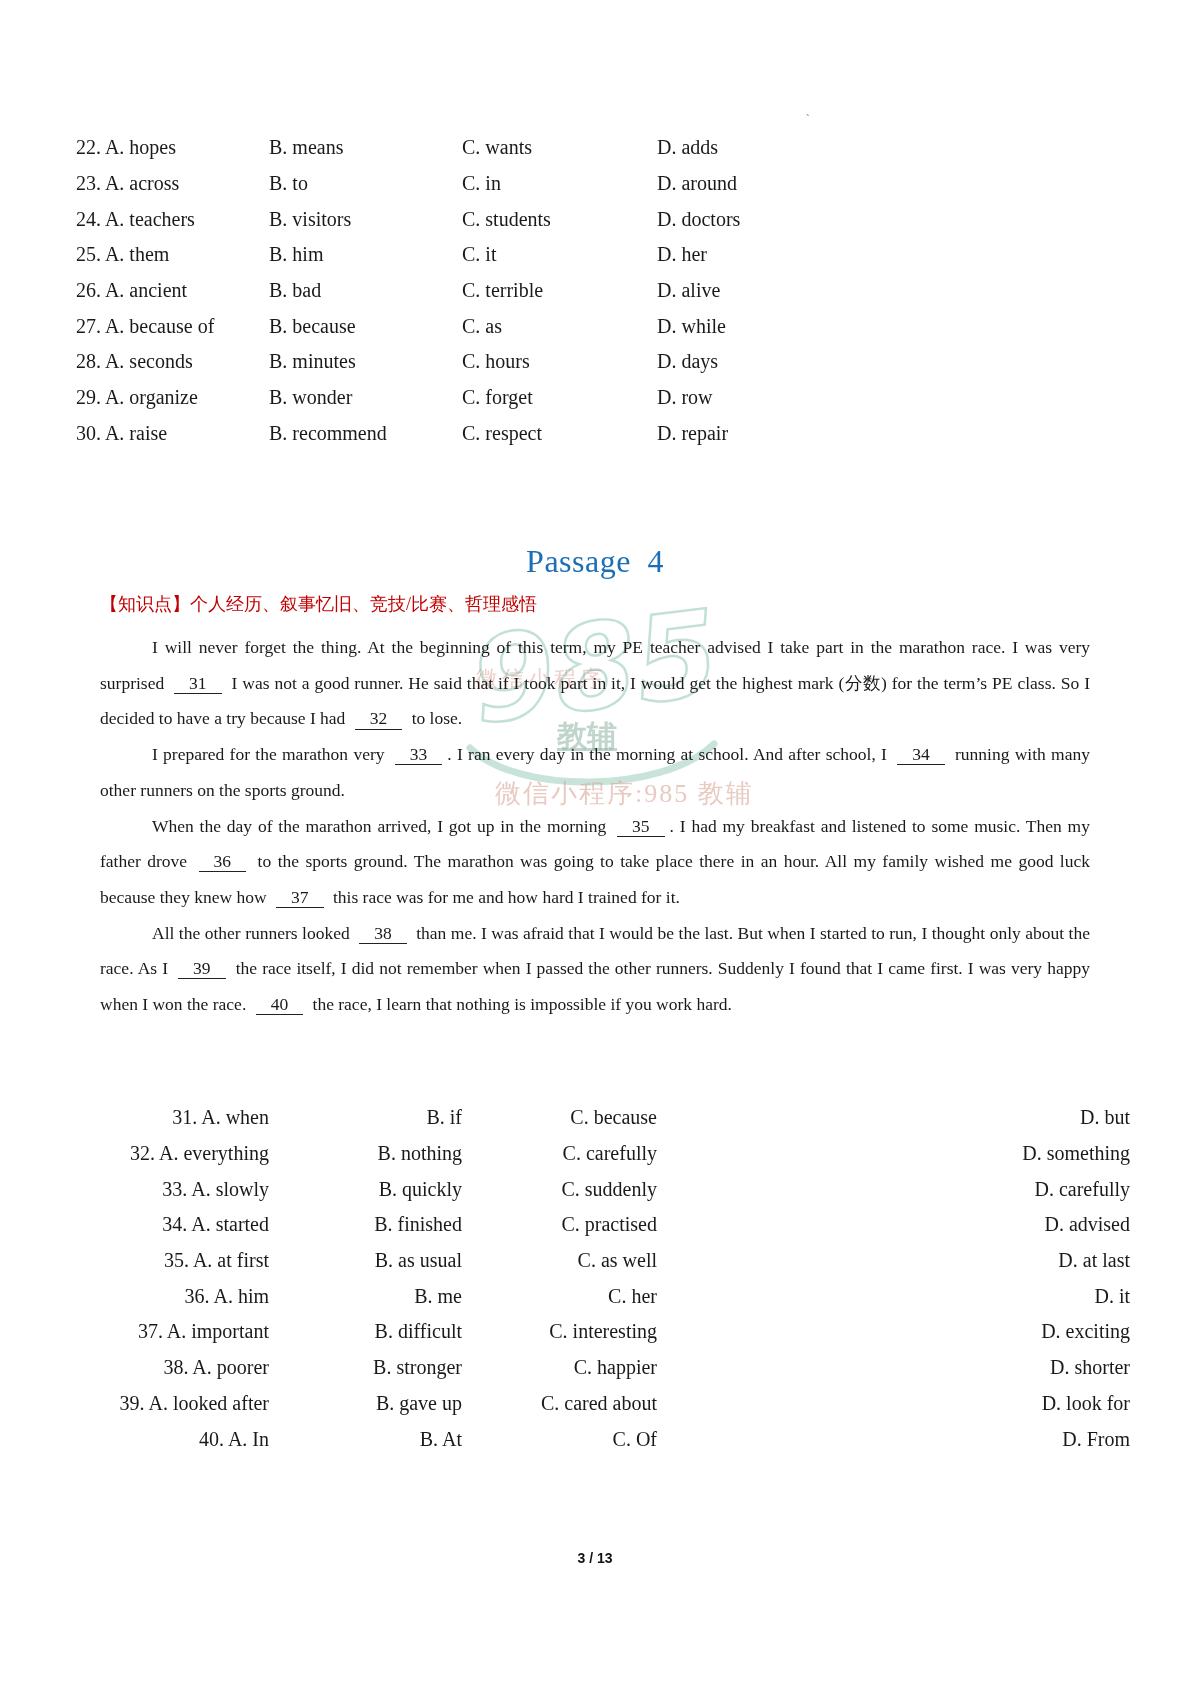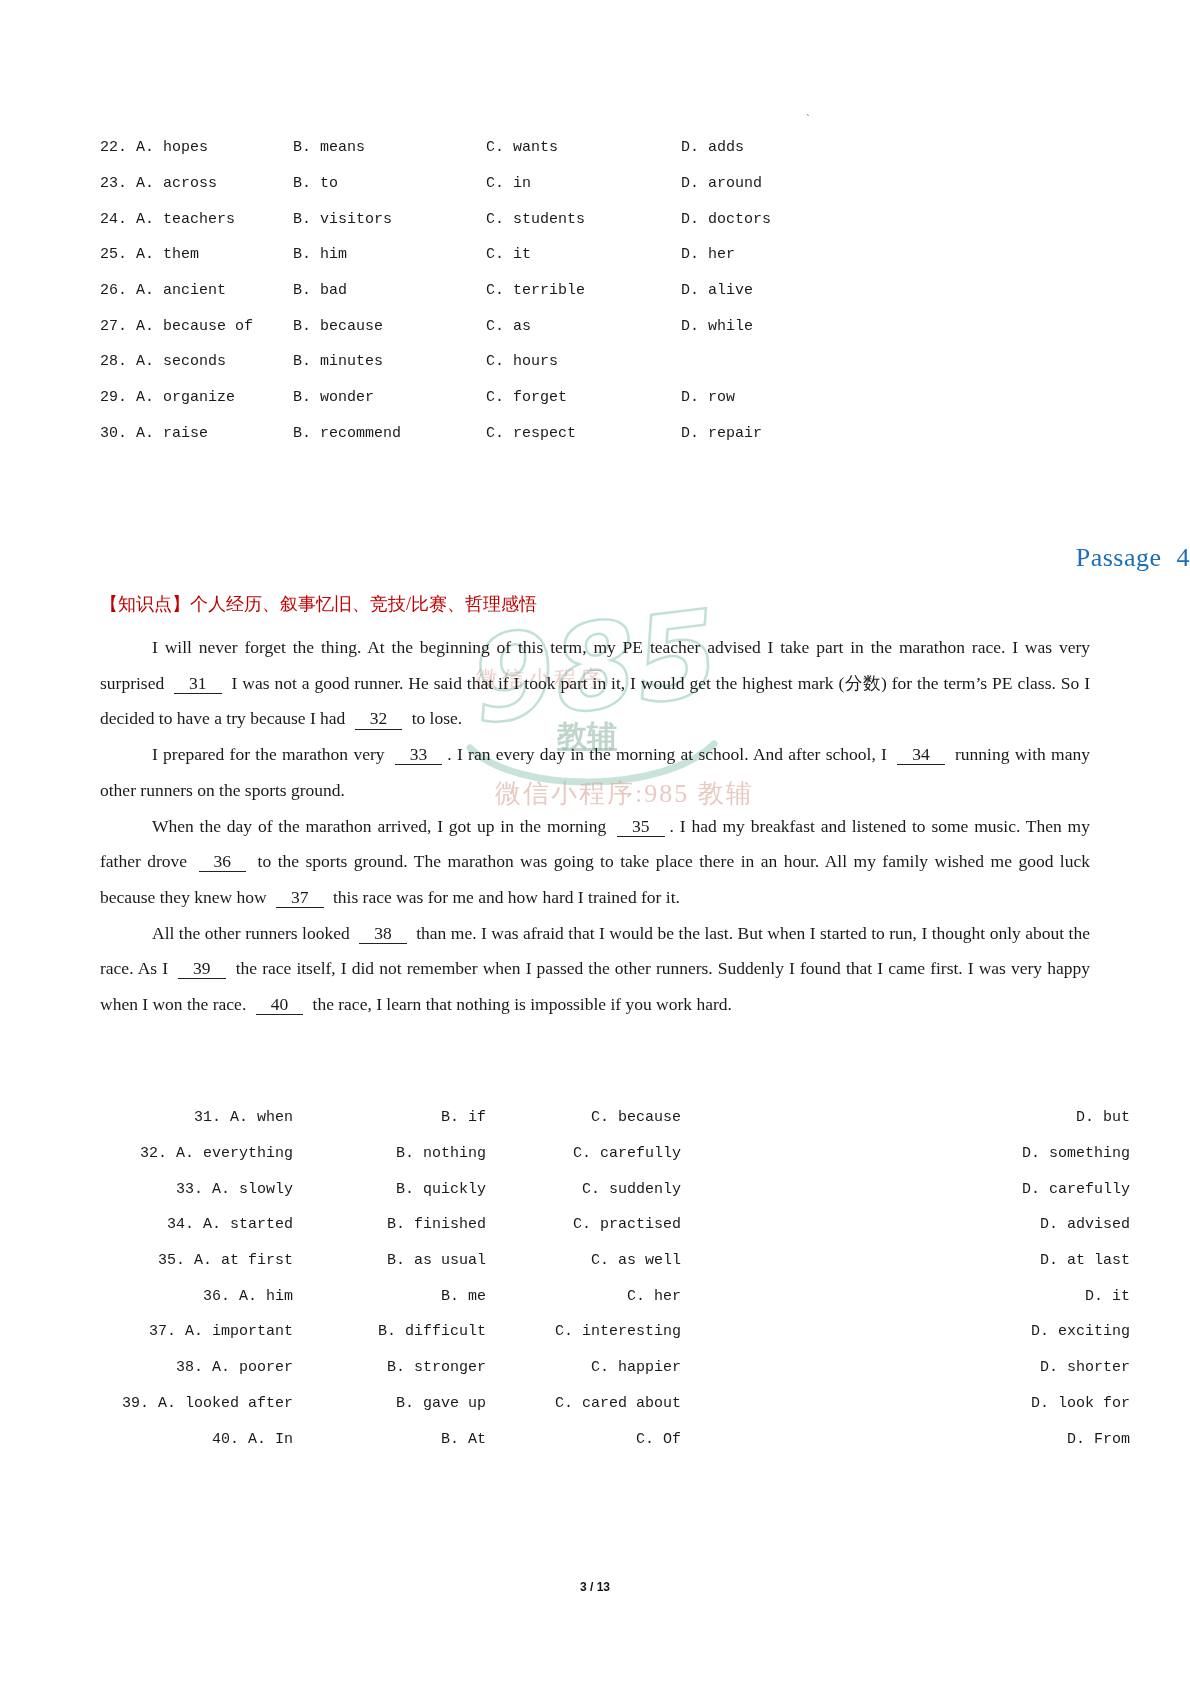--- a/index.html
+++ b/index.html
@@ -13,30 +13,30 @@
     overflow:hidden;
   }
 
   
   .qblock { position:absolute; left:0; right:0; }
   .q-top    { top:130px; }
   .q-bottom { top:1100px;text-align:right; }
   .qrow {
     display:grid;
     grid-template-columns:193px 193px 195px auto;
-    padding-left:100px; padding-right:60px;
+    padding-left:76px; padding-right:60px;
     height:35.7px; align-items:center;
-    font-size:15px; white-space:nowrap;font-family:Liberation Mono, monospace;
+    font-size:20px; white-space:nowrap;
   }
   .qcell { display:block; }
 
   
   .passage-title {
     position:absolute; top:543px; left:0; width:100%;
-    text-align:right; font-size:26px; color:#1c6fb7;
+    text-align:center; font-size:32px; color:#1c6fb7;
     word-spacing:8px; letter-spacing:0.5px;
   }
   .knowledge {
     position:absolute; top:592px; left:100px; right:80px;
     font-size:18px; color:#c00000; white-space:nowrap;
   }
   .passage-body {
     position:absolute; top:630px; left:100px; width:990px;
     font-size:17.5px; line-height:35.7px; text-align:justify;
   }
@@ -46,21 +46,21 @@
     padding:0 15px; margin:0 5px;
     border-bottom:1.4px solid #222;
     line-height:1.15; text-align:left;
   }
 
   
   .page-number {
     position:absolute; top:1550px; left:0; width:100%;
     text-align:center;
     font-family:"Liberation Sans","DejaVu Sans",sans-serif;
-    font-weight:bold; font-size:12px; color:#111;margin-top:30px;
+    font-weight:bold; font-size:14px; color:#111;
   }
 
   
   .stray-mark { position:absolute; top:112px; left:806px; font-size:11px; color:#555; }
 
   
   .wm { pointer-events:none; }
   .wm-985 {
     position:absolute; top:608px; left:472px;
     font-family:"DejaVu Sans","Liberation Sans",sans-serif;
@@ -134,20 +134,21 @@
       <div class="qrow">
       <span class="qcell"><span>27.</span> <span>A. because of</span></span>
       <span class="qcell">B. because</span>
       <span class="qcell">C. as</span>
       <span class="qcell">D. while</span>
     </div>
       <div class="qrow">
       <span class="qcell"><span>28.</span> <span>A. seconds</span></span>
       <span class="qcell">B. minutes</span>
       <span class="qcell">C. hours</span>
+      <span class="qcell">D. days</span>
     </div>
       <div class="qrow">
       <span class="qcell"><span>29.</span> <span>A. organize</span></span>
       <span class="qcell">B. wonder</span>
       <span class="qcell">C. forget</span>
       <span class="qcell">D. row</span>
     </div>
       <div class="qrow">
       <span class="qcell"><span>30.</span> <span>A. raise</span></span>
       <span class="qcell">B. recommend</span>

